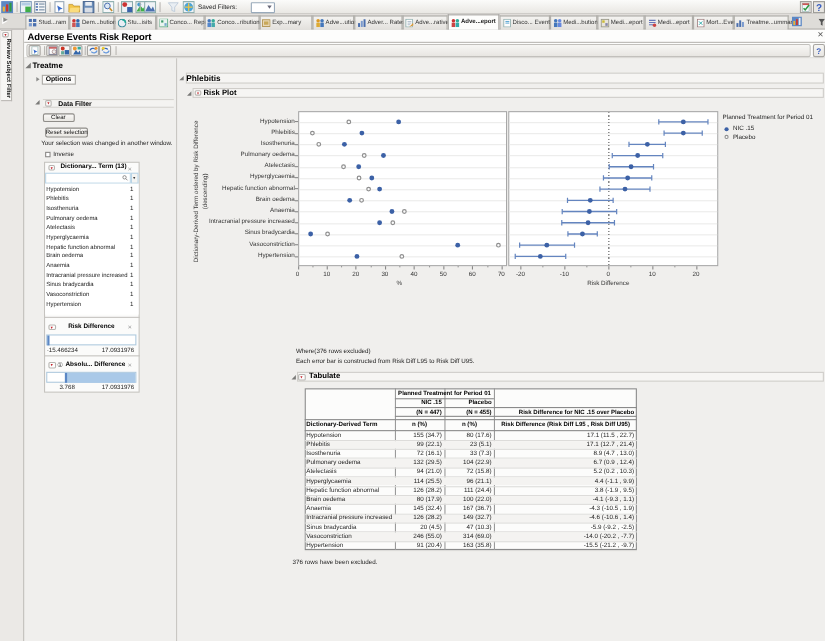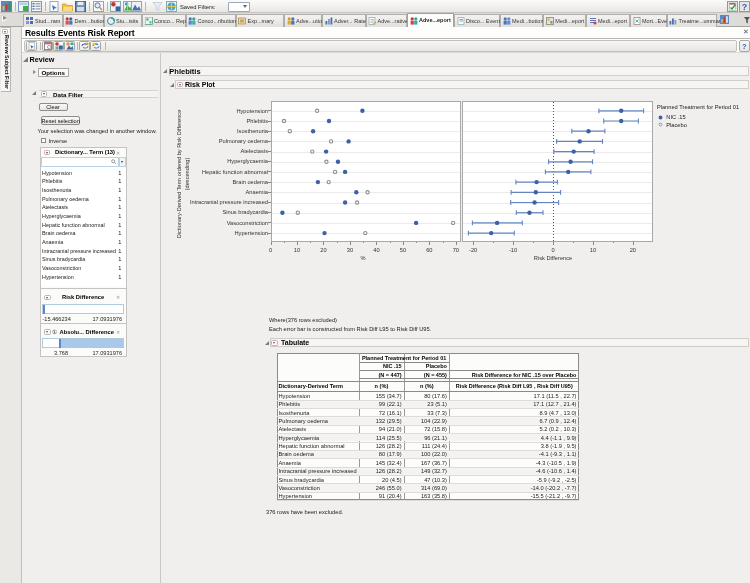--- a/index.html
+++ b/index.html
@@ -220,21 +220,21 @@
   </svg>
 <svg class="a" style="left:744px;top:17px" width="6" height="7" viewBox="0 0 6 7">
     <path d="M0 0 L6 0 L3.8 3 L3.8 6.5 L2.2 5.5 L2.2 3 Z" fill="#555"></path>
   </svg>
 <div class="a" style="left:0;top:27px;width:21.5px;height:556px;background:#ebe9e6;border-right:1px solid #c2c0bc;"></div>
 <div class="a" style="left:0.5px;top:27px;width:10px;height:64.5px;background:#f7f6f4;border:1px solid #b8b6b2;border-left:none;"></div>
 <div class="ri" style="left:1.5px;top:28.5px;"></div>
 <div class="a b" style="left:9.9px;top:34.5px;font-size:5.4px;color:#111;white-space:nowrap;transform:rotate(90deg);transform-origin:0 0;">Review Subject Filter</div>
 <div class="a" style="left:22px;top:27px;width:728px;height:26px;background:#fdfdfc;border-bottom:1px solid #dddbd7;"></div>
 <div class="a" style="left:743px;top:27.5px;font-size:7px;color:#555;">✕</div>
-<div class="a b" style="left:25px;top:28.2px;font-size:8.6px;letter-spacing:-0.1px;color:#000;">Results Events Risk Report</div>
+<div class="a b" style="left:25px;top:28.2px;font-size:8.6px;letter-spacing:-0.1px;color:#000;">Adverse Events Risk Report</div>
 <div class="a" style="left:22px;top:38.3px;width:728px;height:1px;background:#b8b6b2;"></div>
 <div class="a" style="left:24px;top:39.8px;width:713px;height:12.2px;background:linear-gradient(#f7f6f4,#e8e6e2);border:1px solid #c2c0bc;border-radius:2px;"></div>
 <div class="a" style="left:26px;top:40.5px;width:11px;height:10.5px;background:linear-gradient(#fcfcfb,#eceae6);border:1px solid #a8a6a2;border-radius:1.5px;"></div>
 <svg class="a" style="left:27.5px;top:41.5px" width="8" height="8" viewBox="0 0 8 8">
     <rect x="1" y="0.5" width="5.5" height="7" fill="#fdfdfd" stroke="#8aa" stroke-width="0.6"></rect>
     <path d="M2.5 3 L6 5 L4.2 5.4 L3.5 7 Z" fill="#36c"></path>
   </svg>
 <div class="sep" style="left:39.5px;top:42px;height:8px;"></div>
 <div class="a" style="left:42px;top:40.5px;width:11px;height:10.5px;background:linear-gradient(#fcfcfb,#eceae6);border:1px solid #a8a6a2;border-radius:1.5px;"></div>
 <svg class="a" style="left:43.5px;top:41.5px" width="8" height="8" viewBox="0 0 8 8">
@@ -264,21 +264,21 @@
 <div class="a" style="left:90px;top:40.5px;width:11px;height:10.5px;background:linear-gradient(#fcfcfb,#eceae6);border:1px solid #a8a6a2;border-radius:1.5px;"></div>
 <svg class="a" style="left:91.5px;top:41.5px" width="8" height="8" viewBox="0 0 8 8">
     <path d="M1 4 C1 1.5 5 1.5 6 3" stroke="#36b" stroke-width="1.2" fill="none"></path>
     <path d="M7 4 C7 6.5 3 6.5 2 5" stroke="#69d" stroke-width="1.2" fill="none"></path>
     <circle cx="1.8" cy="1.8" r="1.4" fill="#ec3"></circle>
   </svg>
 <div class="sep" style="left:105px;top:42px;height:8px;"></div>
 <div class="a" style="left:738.5px;top:39.5px;width:11px;height:12.5px;background:linear-gradient(#f7f6f4,#e8e6e2);border:1px solid #a8a6a2;border-radius:2px;"></div>
 <div class="a b" style="left:742px;top:41.5px;font-size:7.5px;color:#3a5fc0;">?</div>
 <div class="tri" style="left:23px;top:57px;border-left-width:5px;border-bottom-width:5px;"></div>
-<div class="a b" style="left:29.5px;top:54.5px;font-size:7.2px;color:#000;">Review</div>
+<div class="a b" style="left:29.5px;top:54.5px;font-size:7.2px;color:#000;">Treatme</div>
 <div class="a" style="left:33px;top:69.5px;width:0;height:0;border-top:2.6px solid transparent;border-bottom:2.6px solid transparent;border-left:3.6px solid #8a8a88;"></div>
 <div class="a" style="left:38px;top:67.5px;width:31px;height:9px;background:#fbfaf9;border:1px solid #aaa8a4;"></div>
 <div class="a b" style="left:41.5px;top:69px;font-size:6.2px;color:#000;">Options</div>
 <div class="a" style="left:39px;top:89.5px;width:118.5px;height:8.5px;background:#f4f3f1;border-top:1px solid #d5d3cf;border-bottom:1px solid #d5d3cf;"></div>
 <div class="tri" style="left:31.5px;top:91px;border-left-width:4.5px;border-bottom-width:4.5px;"></div>
 <div class="ri" style="left:40.5px;top:91px;"></div>
 <div class="a b" style="left:53px;top:90.5px;font-size:6.2px;color:#000;">Data Filter</div>
 <div class="btn" style="left:38.5px;top:103px;width:29px;height:8.2px;line-height:7.6px;">Clear</div>
 <div class="btn" style="left:40.5px;top:116.3px;width:39px;height:8.5px;line-height:8px;">Reset selection</div>
 <div class="a" style="left:37.5px;top:128.3px;font-size:5.7px;color:#222;white-space:nowrap;">Your selection was changed in another window.</div>

